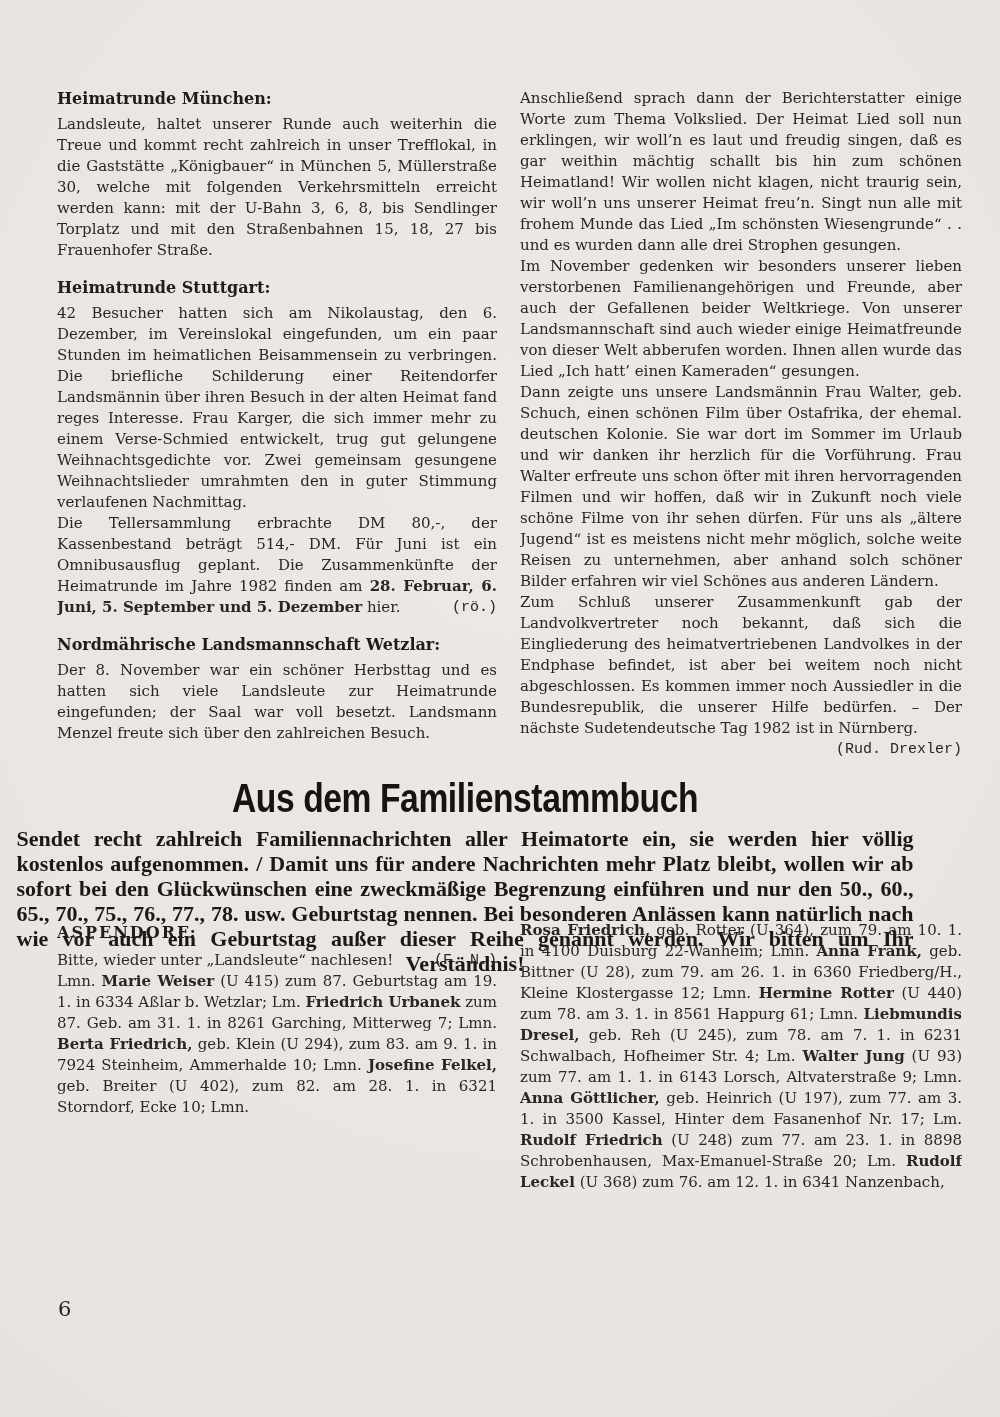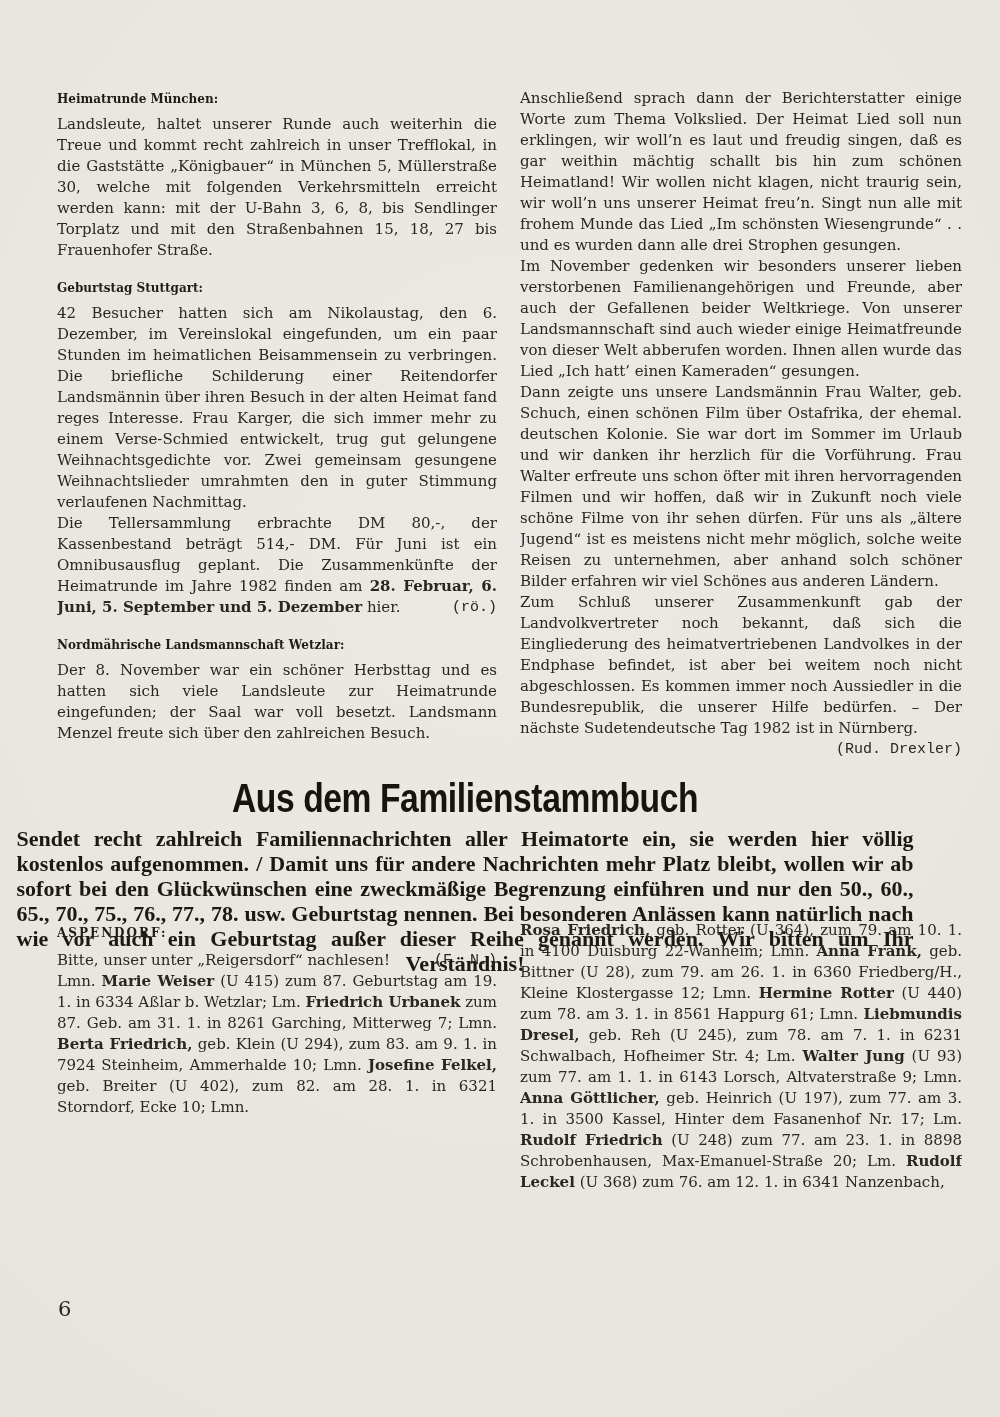--- a/index.html
+++ b/index.html
@@ -19,21 +19,21 @@
   }
   .top-grid    { top:88px; }
   .bottom-grid { top:920px; }
   .col { overflow:hidden; }
   .col p {
     margin:0; text-align:justify;
     font-size:15px; line-height:21px;
     hyphens:auto; -webkit-hyphens:auto;
   }
   .col h3 {
-    font-size:12px; line-height:22px;
+    font-size:16px; line-height:22px;
     margin:16px 0 4px; color: var(--heading-ink, #201c18);
   }
   .col > :first-child { margin-top:0; }
   .bottom-grid h3 { letter-spacing:2px; margin:26px 0 6px; }
   .bottom-grid .col > h3:first-child { margin-top:2px; }
   .b   { font-weight:bold; }
   .sig { float:right;font-family:Liberation Mono, monospace; }
   .family-block { position:absolute; top:776px; left:0; width:930px; }
   .family-title {
     margin:0; text-align:center;
@@ -56,21 +56,21 @@
 </style>
 </head>
 <body>
 
 <div class="page">
 
   <div class="cols top-grid">
     <div class="col">
         <h3>Heimatrunde München:</h3>
         <p>Landsleute, haltet unserer Runde auch weiterhin die Treue und kommt recht zahlreich in unser Trefflokal, in die Gaststätte „Königbauer“ in München 5, Müllerstraße 30, welche mit folgenden Verkehrsmitteln erreicht werden kann: mit der U-Bahn 3, 6, 8, bis Sendlinger Torplatz und mit den Straßenbahnen 15, 18, 27 bis Frauenhofer Straße.</p>
-        <h3>Geburtstag Stuttgart:</h3>
+        <h3>Heimatrunde Stuttgart:</h3>
         <p>42 Besucher hatten sich am Nikolaustag, den 6. Dezember, im Vereinslokal eingefunden, um ein paar Stunden im heimatlichen Beisammensein zu verbringen. Die briefliche Schilderung einer Reitendorfer Landsmännin über ihren Besuch in der alten Heimat fand reges Interesse. Frau Karger, die sich immer mehr zu einem Verse-Schmied entwickelt, trug gut gelungene Weihnachtsgedichte vor. Zwei gemeinsam gesungene Weihnachtslieder umrahmten den in guter Stimmung verlaufenen Nachmittag.</p>
         <p><span>Die Tellersammlung erbrachte DM 80,-, der Kassenbestand beträgt 514,- DM. Für Juni ist ein Omnibusausflug geplant. Die Zusammenkünfte der Heimatrunde im Jahre 1982 finden am </span><span class="b">28. Februar, 6. Juni, 5. September und 5. Dezember</span><span> hier.</span><span class="sig">(rö.)</span></p>
         <h3>Nordmährische Landsmannschaft Wetzlar:</h3>
         <p>Der 8. November war ein schöner Herbsttag und es hatten sich viele Landsleute zur Heimatrunde eingefunden; der Saal war voll besetzt. Landsmann Menzel freute sich über den zahlreichen Besuch.</p>
       </div>
     <div class="col">
         <p>Anschließend sprach dann der Berichterstatter einige Worte zum Thema Volkslied. Der Heimat Lied soll nun erklingen, wir woll’n es laut und freudig singen, daß es gar weithin mächtig schallt bis hin zum schönen Heimatland! Wir wollen nicht klagen, nicht traurig sein, wir woll’n uns unserer Heimat freu’n. Singt nun alle mit frohem Munde das Lied „Im schönsten Wiesengrunde“ . .  und es wurden dann alle drei Strophen gesungen.</p>
         <p>Im November gedenken wir besonders unserer lieben verstorbenen Familienangehörigen und Freunde, aber auch der Gefallenen beider Weltkriege. Von unserer Landsmannschaft sind auch wieder einige Heimatfreunde von dieser Welt abberufen worden. Ihnen allen wurde das Lied „Ich hatt’ einen Kameraden“ gesungen.</p>
         <p>Dann zeigte uns unsere Landsmännin Frau Walter, geb. Schuch, einen schönen Film über Ostafrika, der ehemal. deutschen Kolonie. Sie war dort im Sommer im Urlaub und wir danken ihr herzlich für die Vorführung. Frau Walter erfreute uns schon öfter mit ihren hervorragenden Filmen und wir hoffen, daß wir in Zukunft noch viele schöne Filme von ihr sehen dürfen. Für uns als „ältere Jugend“ ist es meistens nicht mehr möglich, solche weite Reisen zu unternehmen, aber anhand solch schöner Bilder erfahren wir viel Schönes aus anderen Ländern.</p>
         <p><span>Zum Schluß unserer Zusammenkunft gab der Landvolkvertreter noch bekannt, daß sich die Eingliederung des heimatvertriebenen Landvolkes in der Endphase befindet, ist aber bei weitem noch nicht abgeschlossen. Es kommen immer noch Aussiedler in die Bundesrepublik, die unserer Hilfe bedürfen. – Der nächste Sudetendeutsche Tag 1982 ist in Nürnberg.</span><span class="sig">(Rud. Drexler)</span></p>
@@ -78,21 +78,21 @@
   </div>
 
   <div class="family-block">
     <h1 class="family-title">Aus dem Familienstammbuch</h1>
     <p class="family-intro">Sendet recht zahlreich Familiennachrichten aller Heimatorte ein, sie werden hier völlig kostenlos aufgenommen. / Damit uns für andere Nachrichten mehr Platz bleibt, wollen wir ab sofort bei den Glückwünschen eine zweckmäßige Begrenzung einführen und nur den 50., 60., 65., 70., 75., 76., 77., 78. usw. Geburtstag nennen. Bei besonderen Anlässen kann natürlich nach wie vor auch ein Geburtstag außer dieser Reihe genannt werden. Wir bitten um Ihr Verständnis!</p>
   </div>
 
   <div class="cols bottom-grid">
     <div class="col">
         <h3>ASPENDORF:</h3>
-        <p><span>Bitte, unser unter „Reigersdorf“ nachlesen!</span><span class="sig">(F. N.)</span></p>
+        <p><span>Bitte, wieder unter „Landsleute“ nachlesen!</span><span class="sig">(F. N.)</span></p>
         <p><span>Lmn. </span><span class="b">Marie Weiser</span><span> (U 415) zum 87. Geburtstag am 19. 1. in 6334 Aßlar b. Wetzlar; Lm. </span><span class="b">Friedrich Urbanek</span><span> zum 87. Geb. am 31. 1. in 8261 Garching, Mitterweg 7; Lmn. </span><span class="b">Berta Friedrich,</span><span> geb. Klein (U 294), zum 83. am 9. 1. in 7924 Steinheim, Ammerhalde 10; Lmn. </span><span class="b">Josefine Felkel,</span><span> geb. Breiter (U 402), zum 82. am 28. 1. in 6321 Storndorf, Ecke 10; Lmn.</span></p>
       </div>
     <div class="col">
         <p><span class="b">Rosa Friedrich,</span><span> geb. Rotter (U 364), zum 79. am 10. 1. in 4100 Duisburg 22-Wanheim; Lmn. </span><span class="b">Anna Frank,</span><span> geb. Bittner (U 28), zum 79. am 26. 1. in 6360 Friedberg/H., Kleine Klostergasse 12; Lmn. </span><span class="b">Hermine Rotter</span><span> (U 440) zum 78. am 3. 1. in 8561 Happurg 61; Lmn. </span><span class="b">Liebmundis Dresel,</span><span> geb. Reh (U 245), zum 78. am 7. 1. in 6231 Schwalbach, Hofheimer Str. 4; Lm. </span><span class="b">Walter Jung</span><span> (U 93) zum 77. am 1. 1. in 6143 Lorsch, Altvaterstraße 9; Lmn. </span><span class="b">Anna Göttlicher,</span><span> geb. Heinrich (U 197), zum 77. am 3. 1. in 3500 Kassel, Hinter dem Fasanenhof Nr. 17; Lm. </span><span class="b">Rudolf Friedrich</span><span> (U 248) zum 77. am 23. 1. in 8898 Schrobenhausen, Max-Emanuel-Straße 20; Lm. </span><span class="b">Rudolf Leckel</span><span> (U 368) zum 76. am 12. 1. in 6341 Nanzenbach,</span></p>
       </div>
   </div>
 
   <div class="page-number">6</div>
 
 </div>

